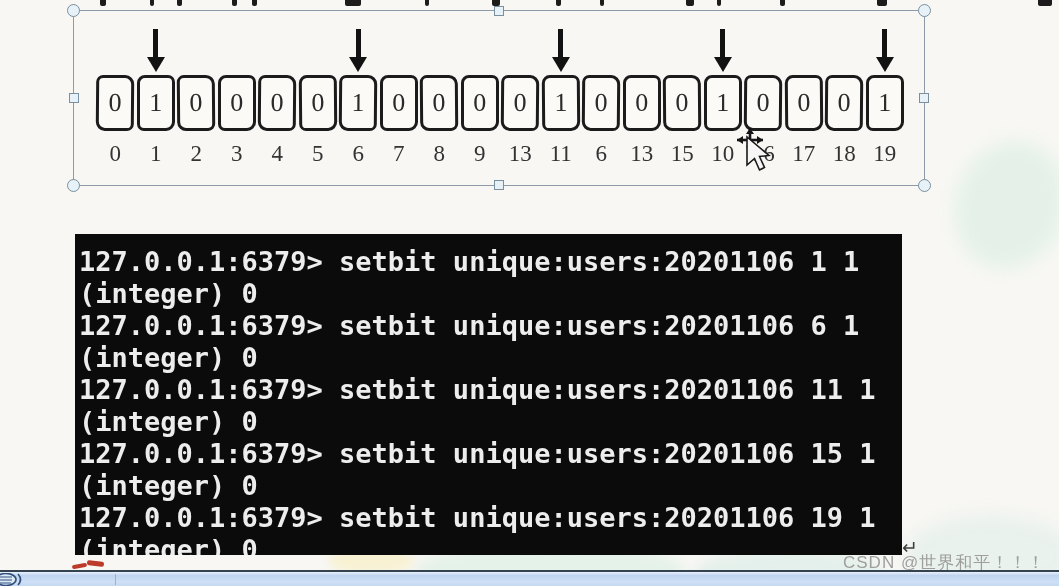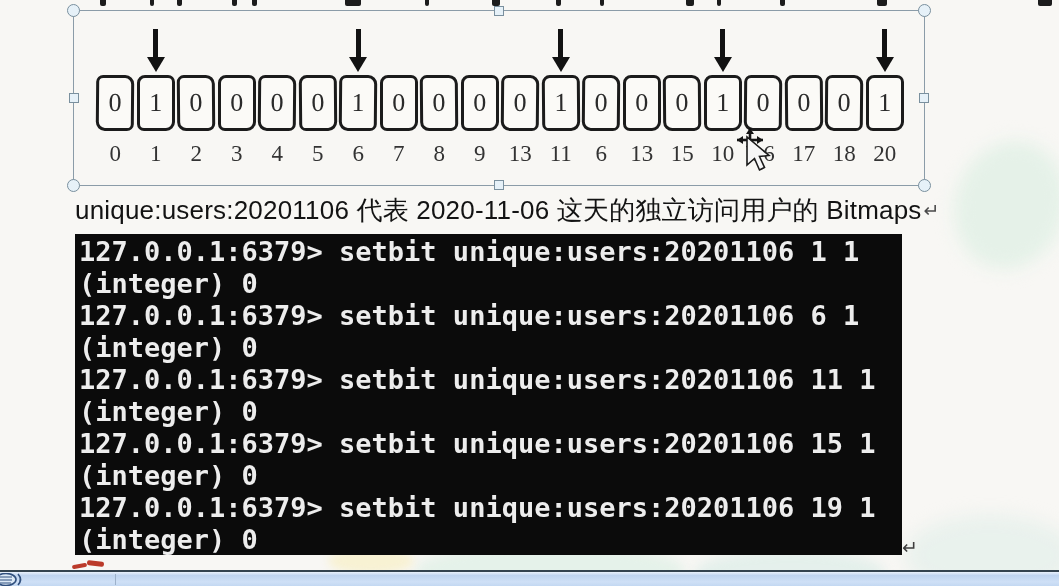--- a/index.html
+++ b/index.html
@@ -60,21 +60,21 @@
   
   .caption { position:absolute; left:75px; top:193px; font-size:26px; color:#131313; letter-spacing:0.2px; white-space:nowrap; }
   .return-mark { color:#4a4a4a; font-size:19px; margin-left:2px; vertical-align:2px; }
 
   
   .terminal {
     position:absolute; left:75px; top:234px; width:827px; height:321px;
     background:#0b0b0b; color:#ededed; z-index:2;
     font-family:"DejaVu Sans Mono","Liberation Mono",monospace;
     font-weight:bold; font-size:27px; line-height:32px;
-    padding:2px 0 0 4px; white-space:pre; overflow:hidden;
+    padding:12px 0 0 4px; white-space:pre; overflow:hidden;
   }
   .terminal-return { position:absolute; left:902px; top:536px; color:#3d3d3d; font-size:19px; z-index:3; }
 
   
   .red-mark { position:absolute; background:#bb3a2a; border-radius:2px; z-index:4; }
   .red-mark.a { left:72px; top:564px; width:15px; height:4px; transform:rotate(-10deg); }
   .red-mark.b { left:87px; top:561px; width:17px; height:5px; transform:rotate(7deg); }
 
   
   .csdn-watermark { position:absolute; left:843px; top:551px; font-size:17px; letter-spacing:1px; z-index:5; white-space:nowrap; }
@@ -246,46 +246,44 @@
         <div class="bit-index">18</div>
       </div>
       <div class="bit-col">
         <div class="arrow-slot">
           <div class="arrow">
             <div class="arrow-stem"></div>
             <div class="arrow-head"></div>
           </div>
         </div>
         <div class="bit-box">1</div>
-        <div class="bit-index">20</div>
+        <div class="bit-index">19</div>
       </div>
     </div>
 
   <svg class="cursor" width="44" height="48" viewBox="0 0 44 48">
     <g stroke="#141414" stroke-width="2.6" fill="#141414">
       <line x1="4" y1="13" x2="30" y2="13"></line>
       <line x1="17" y1="1" x2="17" y2="25"></line>
       <path d="M4,13 l6,-4 v8 z" stroke="none"></path>
       <path d="M30,13 l-6,-4 v8 z" stroke="none"></path>
       <path d="M17,1 l-4,6 h8 z" stroke="none"></path>
       <path d="M17,25 l-4,-6 h8 z" stroke="none"></path>
     </g>
     <path d="M14,10 L14,38 L21.5,31.5 L26.5,43 L31.5,40.5 L26.5,29.5 L36,28.5 Z" fill="#f6f6f6" stroke="#1a1a1a" stroke-width="1.6"></path>
   </svg>
 
-  <div class="caption">
-    <span>unique:users:20201106 代表 2020-11-06 这天的独立访问用户的 Bitmaps</span><span class="return-mark">↵</span>
-  </div>
 
   <div class="terminal" id="terminal-lines" style="background: rgb(11, 11, 11); color: rgb(237, 237, 237);"><div>127.0.0.1:6379&gt; setbit unique:users:20201106 1 1</div><div>(integer) 0</div><div>127.0.0.1:6379&gt; setbit unique:users:20201106 6 1</div><div>(integer) 0</div><div>127.0.0.1:6379&gt; setbit unique:users:20201106 11 1</div><div>(integer) 0</div><div>127.0.0.1:6379&gt; setbit unique:users:20201106 15 1</div><div>(integer) 0</div><div>127.0.0.1:6379&gt; setbit unique:users:20201106 19 1</div><div>(integer) 0</div></div>
   <span class="terminal-return">↵</span>
 
   <div class="red-mark a"></div>
   <div class="red-mark b"></div>
 
+  <div class="csdn-watermark" style="color: rgb(158, 158, 158);">CSDN @世界和平！！！</div>
 
   <div class="status-bar">
     <svg class="statusbar-icon" viewBox="0 0 32 13">
       <ellipse cx="12" cy="6.5" rx="10" ry="6" fill="#dce9f6" stroke="#31507e" stroke-width="1.6"></ellipse>
       <path d="M5,4 h13 M4,7 h14 M6,10 h11" stroke="#31507e" stroke-width="1.2" fill="none"></path>
       <path d="M24,1 q5,5.5 0,11" stroke="#31507e" stroke-width="1.6" fill="none"></path>
     </svg>
     <div class="statusbar-divider"></div>
   </div>
 

